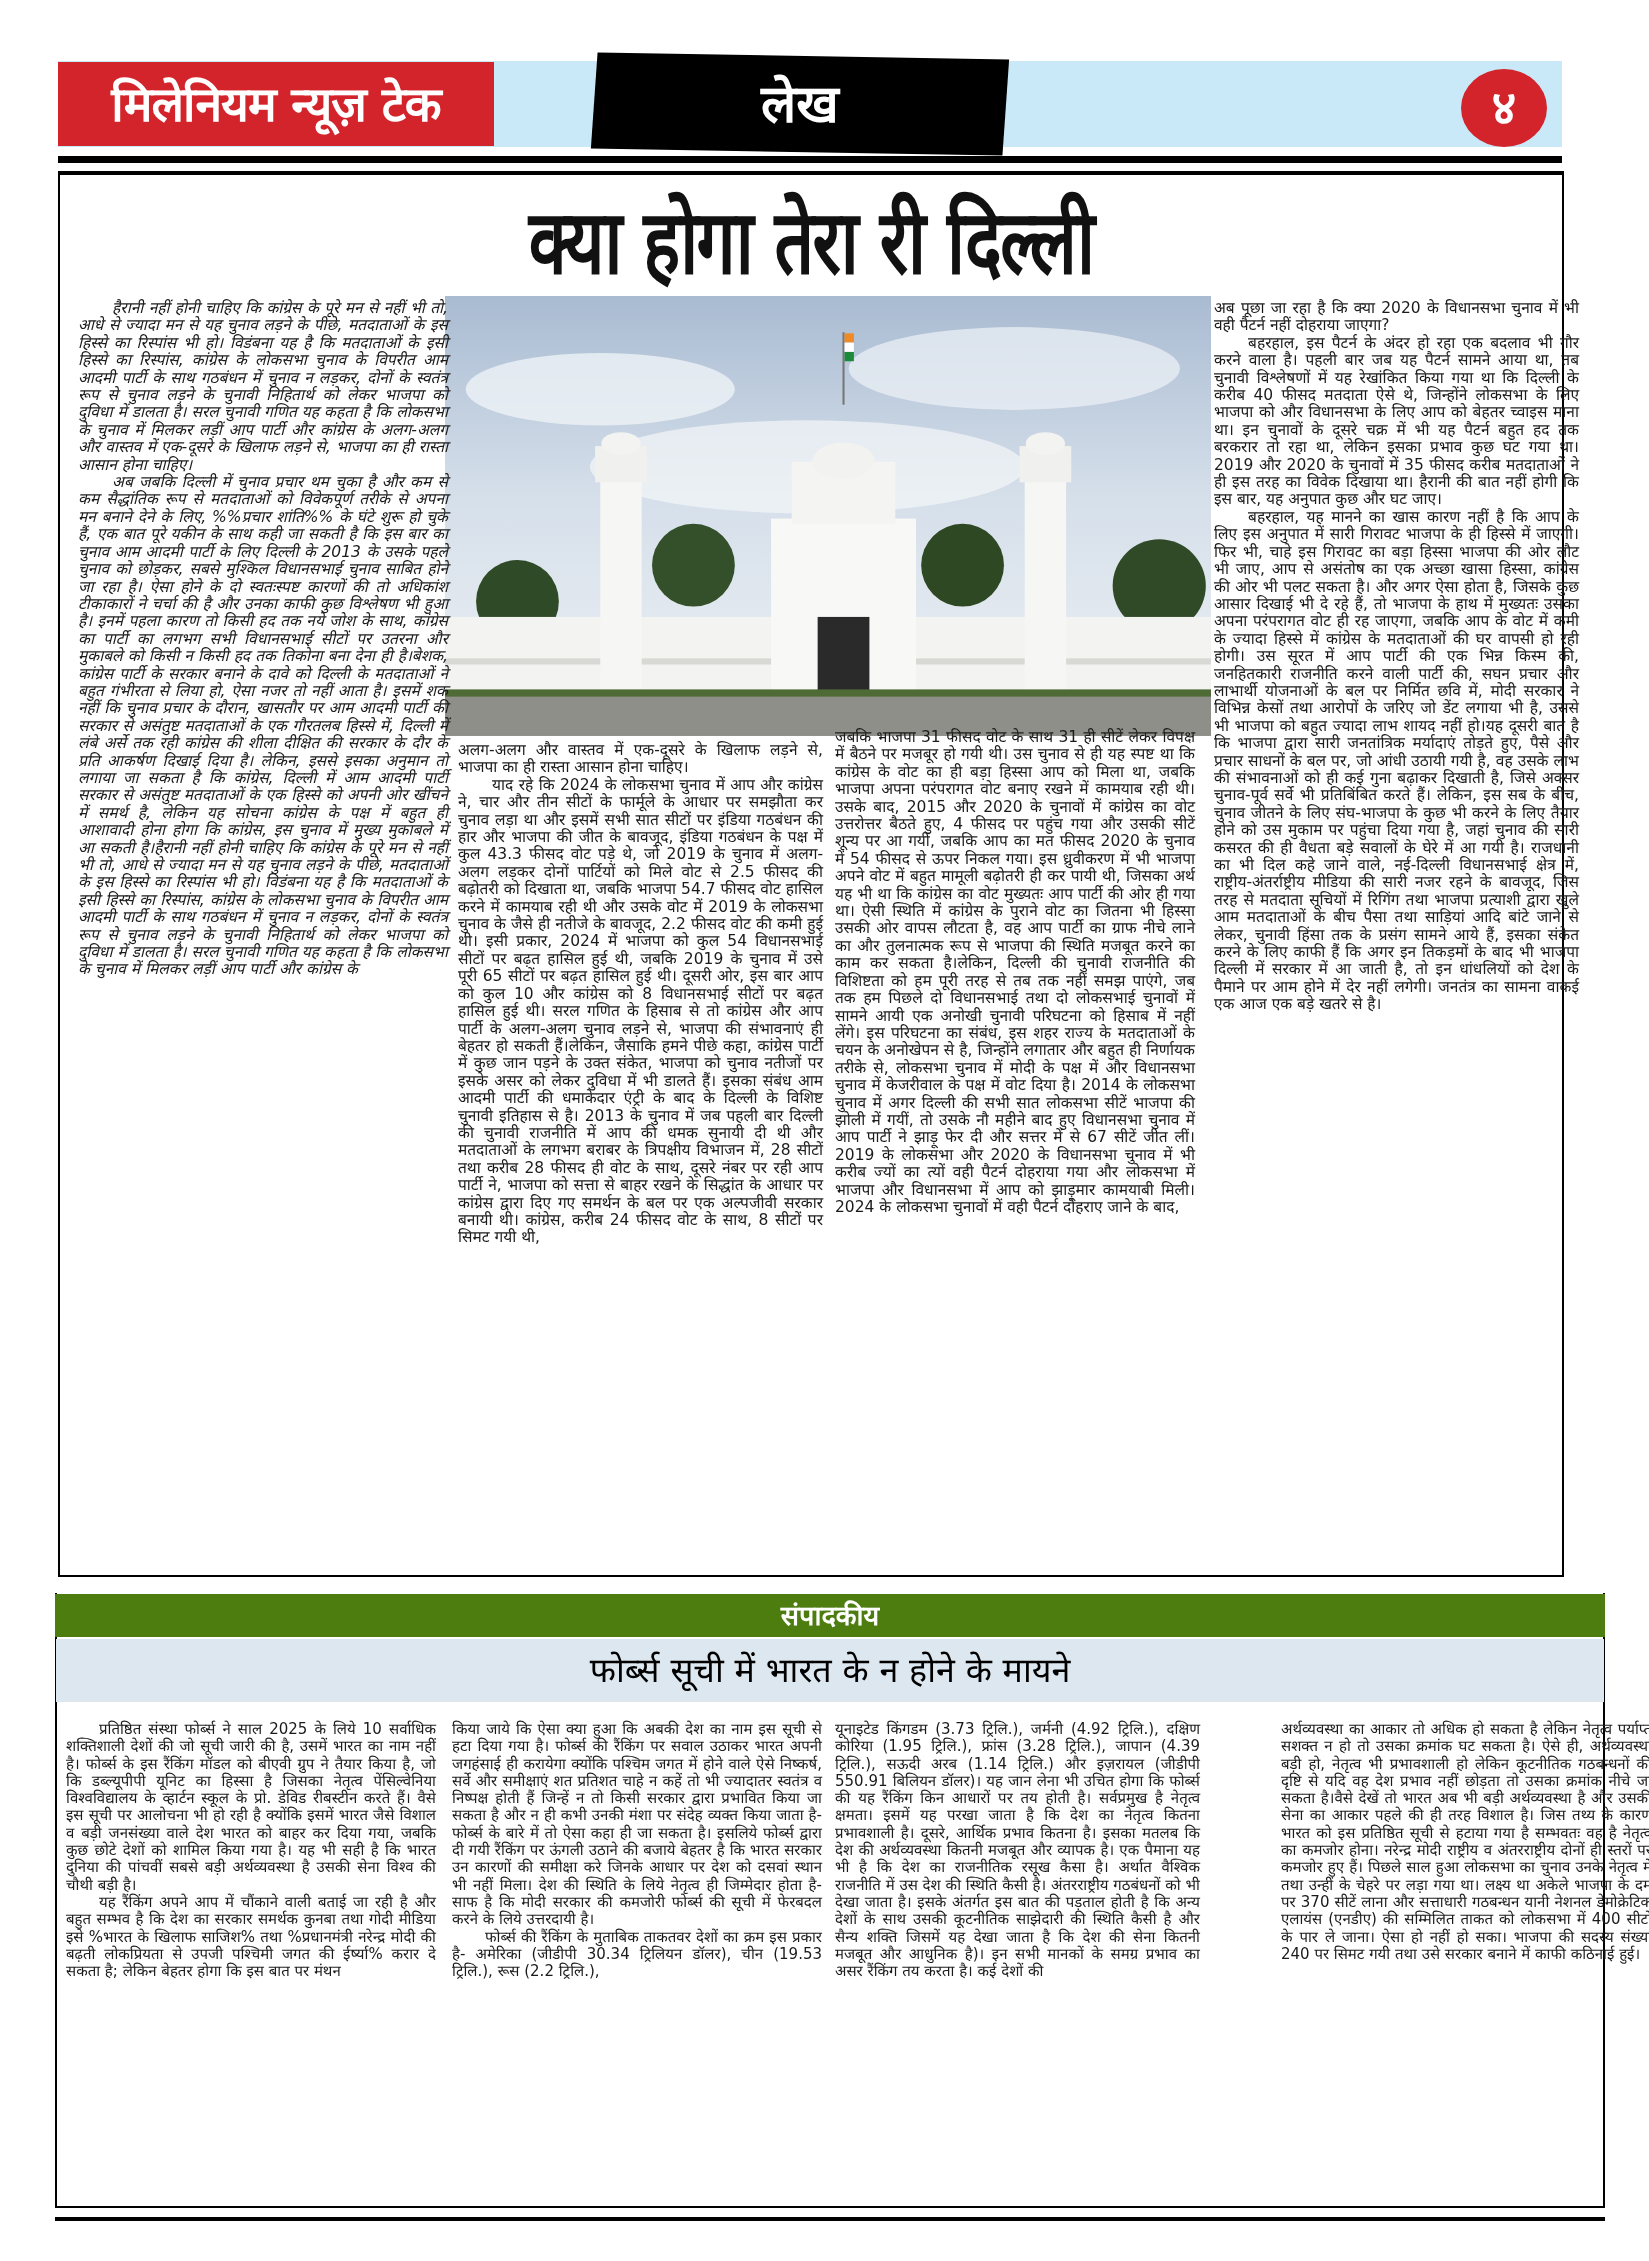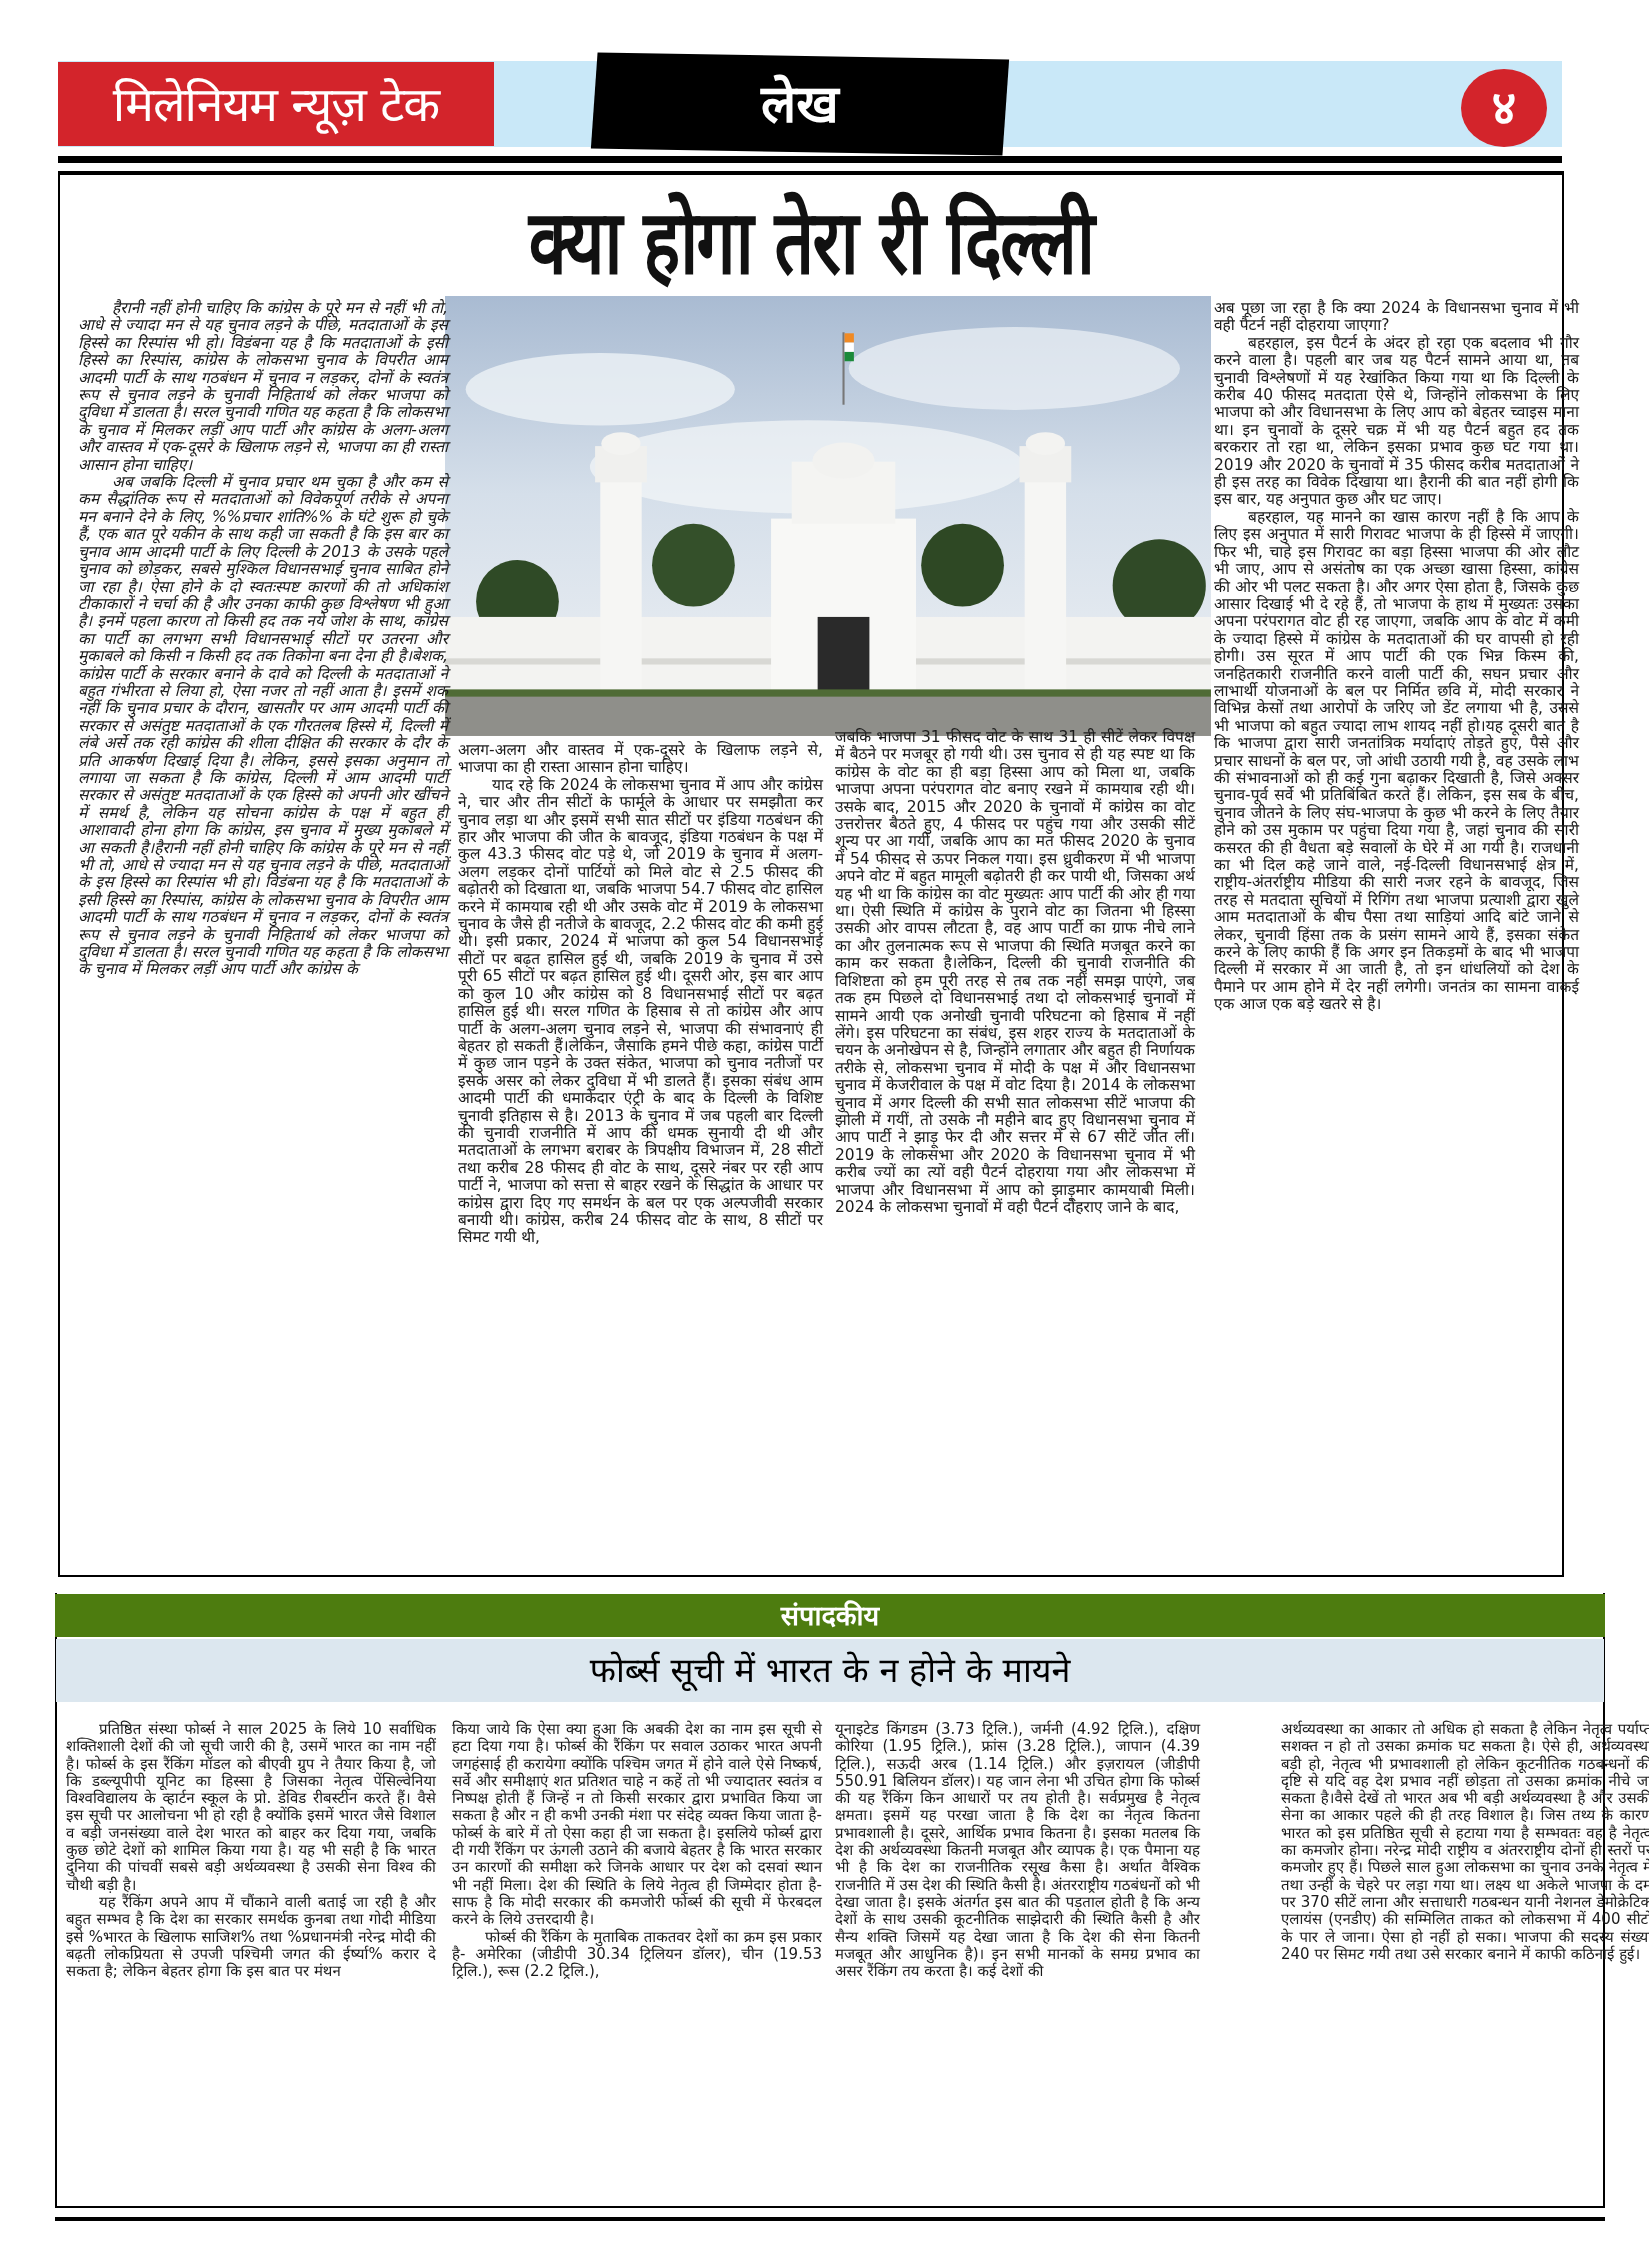--- a/index.html
+++ b/index.html
@@ -2,21 +2,21 @@
 <html style="font-size:8.3px"><head>
 <meta charset="utf-8">
 <style>
   * { box-sizing: border-box; margin: 0; padding: 0; }
   html, body { width: 1650px; height: 2261px; background: #ffffff; }
   body { position: relative; font-family: "DejaVu Sans", sans-serif; color: #111; overflow: hidden; }
 
   
   .masthead { position: absolute; left: 58px; top: 61px; width: 1504px; height: 86px; background: #c9e8f8; }
   .brand { position: absolute; left: 0; top: 1px; width: 436px; height: 84px; background: #d3242b; color: #fff;
-           font-family: "DejaVu Sans", sans-serif; font-weight: normal; font-size: 48px; line-height: 84px; text-align: center; letter-spacing: -1px; }
+           font-family: "DejaVu Sans", sans-serif; font-weight: bold; font-size: 48px; line-height: 84px; text-align: center; letter-spacing: -1px; }
   .section-tag { position: absolute; left: 536px; top: -5.2px; width: 412px; height: 96px; background: #000; color: #fff;
                  transform: skewX(-3deg) rotate(1deg); font-weight: bold; font-size: 52px; line-height: 96px; text-align: center; }
   .section-tag span { display: inline-block; transform: skewX(3deg) rotate(-1deg); }
   .dateline { position: absolute; left: 1035px; top: 32px; width: 321px; height: 54px; background: #fff; color: #111;
               font-weight: bold; font-size: 27px; line-height: 54px; text-align: center; }
   .page-no { position: absolute; left: 1403px; top: 8.3px; width: 86px; height: 78px; border-radius: 50%; background: #d3242b; color: #fff;
              font-weight: bold; font-size: 47px; line-height: 78px; text-align: center; }
   .rule-top { position: absolute; left: 58px; top: 156px; width: 1504px; height: 7.2px; background: #000; }
 
   
@@ -108,21 +108,21 @@
 <div class="col" style="left:458px; top:742px; width:365px;">
   <p>अलग-अलग और वास्तव में एक-दूसरे के खिलाफ लड़ने से, भाजपा का ही रास्ता आसान होना चाहिए।</p>
   <p class="ind">याद रहे कि 2024 के लोकसभा चुनाव में आप और कांग्रेस ने, चार और तीन सीटों के फार्मूले के आधार पर समझौता कर चुनाव लड़ा था और इसमें सभी सात सीटों पर इंडिया गठबंधन की हार और भाजपा की जीत के बावजूद, इंडिया गठबंधन के पक्ष में कुल 43.3 फीसद वोट पड़े थे, जो 2019 के चुनाव में अलग-अलग लड़कर दोनों पार्टियों को मिले वोट से 2.5 फीसद की बढ़ोतरी को दिखाता था, जबकि भाजपा 54.7 फीसद वोट हासिल करने में कामयाब रही थी और उसके वोट में 2019 के लोकसभा चुनाव के जैसे ही नतीजे के बावजूद, 2.2 फीसद वोट की कमी हुई थी। इसी प्रकार, 2024 में भाजपा को कुल 54 विधानसभाई सीटों पर बढ़त हासिल हुई थी, जबकि 2019 के चुनाव में उसे पूरी 65 सीटों पर बढ़त हासिल हुई थी। दूसरी ओर, इस बार आप को कुल 10 और कांग्रेस को 8 विधानसभाई सीटों पर बढ़त हासिल हुई थी। सरल गणित के हिसाब से तो कांग्रेस और आप पार्टी के अलग-अलग चुनाव लड़ने से, भाजपा की संभावनाएं ही बेहतर हो सकती हैं।लेकिन, जैसाकि हमने पीछे कहा, कांग्रेस पार्टी में कुछ जान पड़ने के उक्त संकेत, भाजपा को चुनाव नतीजों पर इसके असर को लेकर दुविधा में भी डालते हैं। इसका संबंध आम आदमी पार्टी की धमाकेदार एंट्री के बाद के दिल्ली के विशिष्ट चुनावी इतिहास से है। 2013 के चुनाव में जब पहली बार दिल्ली की चुनावी राजनीति में आप की धमक सुनायी दी थी और मतदाताओं के लगभग बराबर के त्रिपक्षीय विभाजन में, 28 सीटों तथा करीब 28 फीसद ही वोट के साथ, दूसरे नंबर पर रही आप पार्टी ने, भाजपा को सत्ता से बाहर रखने के सिद्धांत के आधार पर कांग्रेस द्वारा दिए गए समर्थन के बल पर एक अल्पजीवी सरकार बनायी थी। कांग्रेस, करीब 24 फीसद वोट के साथ, 8 सीटों पर सिमट गयी थी,</p>
 </div>
 
 <div class="col" style="left:835px; top:729px; width:360px;">
   <p>जबकि भाजपा 31 फीसद वोट के साथ 31 ही सीटें लेकर विपक्ष में बैठने पर मजबूर हो गयी थी। उस चुनाव से ही यह स्पष्ट था कि कांग्रेस के वोट का ही बड़ा हिस्सा आप को मिला था, जबकि भाजपा अपना परंपरागत वोट बनाए रखने में कामयाब रही थी। उसके बाद, 2015 और 2020 के चुनावों में कांग्रेस का वोट उत्तरोत्तर बैठते हुए, 4 फीसद पर पहुंच गया और उसकी सीटें शून्य पर आ गयीं, जबकि आप का मत फीसद 2020 के चुनाव में 54 फीसद से ऊपर निकल गया। इस ध्रुवीकरण में भी भाजपा अपने वोट में बहुत मामूली बढ़ोतरी ही कर पायी थी, जिसका अर्थ यह भी था कि कांग्रेस का वोट मुख्यतः आप पार्टी की ओर ही गया था। ऐसी स्थिति में कांग्रेस के पुराने वोट का जितना भी हिस्सा उसकी ओर वापस लौटता है, वह आप पार्टी का ग्राफ नीचे लाने का और तुलनात्मक रूप से भाजपा की स्थिति मजबूत करने का काम कर सकता है।लेकिन, दिल्ली की चुनावी राजनीति की विशिष्टता को हम पूरी तरह से तब तक नहीं समझ पाएंगे, जब तक हम पिछले दो विधानसभाई तथा दो लोकसभाई चुनावों में सामने आयी एक अनोखी चुनावी परिघटना को हिसाब में नहीं लेंगे। इस परिघटना का संबंध, इस शहर राज्य के मतदाताओं के चयन के अनोखेपन से है, जिन्होंने लगातार और बहुत ही निर्णायक तरीके से, लोकसभा चुनाव में मोदी के पक्ष में और विधानसभा चुनाव में केजरीवाल के पक्ष में वोट दिया है। 2014 के लोकसभा चुनाव में अगर दिल्ली की सभी सात लोकसभा सीटें भाजपा की झोली में गयीं, तो उसके नौ महीने बाद हुए विधानसभा चुनाव में आप पार्टी ने झाड़ू फेर दी और सत्तर में से 67 सीटें जीत लीं। 2019 के लोकसभा और 2020 के विधानसभा चुनाव में भी करीब ज्यों का त्यों वही पैटर्न दोहराया गया और लोकसभा में भाजपा और विधानसभा में आप को झाड़ूमार कामयाबी मिली। 2024 के लोकसभा चुनावों में वही पैटर्न दोहराए जाने के बाद,</p>
 </div>
 
 <div class="col" style="left:1214px; top:300px; width:365px;">
-  <p>अब पूछा जा रहा है कि क्या 2024 के विधानसभा चुनाव में भी वही पैटर्न नहीं दोहराया जाएगा?</p>
+  <p>अब पूछा जा रहा है कि क्या 2020 के विधानसभा चुनाव में भी वही पैटर्न नहीं दोहराया जाएगा?</p>
   <p class="ind">बहरहाल, इस पैटर्न के अंदर हो रहा एक बदलाव भी गौर करने वाला है। पहली बार जब यह पैटर्न सामने आया था, तब चुनावी विश्लेषणों में यह रेखांकित किया गया था कि दिल्ली के करीब 40 फीसद मतदाता ऐसे थे, जिन्होंने लोकसभा के लिए भाजपा को और विधानसभा के लिए आप को बेहतर च्वाइस माना था। इन चुनावों के दूसरे चक्र में भी यह पैटर्न बहुत हद तक बरकरार तो रहा था, लेकिन इसका प्रभाव कुछ घट गया था। 2019 और 2020 के चुनावों में 35 फीसद करीब मतदाताओं ने ही इस तरह का विवेक दिखाया था। हैरानी की बात नहीं होगी कि इस बार, यह अनुपात कुछ और घट जाए।</p>
   <p class="ind">बहरहाल, यह मानने का खास कारण नहीं है कि आप के लिए इस अनुपात में सारी गिरावट भाजपा के ही हिस्से में जाएगी। फिर भी, चाहे इस गिरावट का बड़ा हिस्सा भाजपा की ओर लौट भी जाए, आप से असंतोष का एक अच्छा खासा हिस्सा, कांग्रेस की ओर भी पलट सकता है। और अगर ऐसा होता है, जिसके कुछ आसार दिखाई भी दे रहे हैं, तो भाजपा के हाथ में मुख्यतः उसका अपना परंपरागत वोट ही रह जाएगा, जबकि आप के वोट में कमी के ज्यादा हिस्से में कांग्रेस के मतदाताओं की घर वापसी हो रही होगी। उस सूरत में आप पार्टी की एक भिन्न किस्म की, जनहितकारी राजनीति करने वाली पार्टी की, सघन प्रचार और लाभार्थी योजनाओं के बल पर निर्मित छवि में, मोदी सरकार ने विभिन्न केसों तथा आरोपों के जरिए जो डेंट लगाया भी है, उससे भी भाजपा को बहुत ज्यादा लाभ शायद नहीं हो।यह दूसरी बात है कि भाजपा द्वारा सारी जनतांत्रिक मर्यादाएं तोड़ते हुए, पैसे और प्रचार साधनों के बल पर, जो आंधी उठायी गयी है, वह उसके लाभ की संभावनाओं को ही कई गुना बढ़ाकर दिखाती है, जिसे अक्सर चुनाव-पूर्व सर्वे भी प्रतिबिंबित करते हैं। लेकिन, इस सब के बीच, चुनाव जीतने के लिए संघ-भाजपा के कुछ भी करने के लिए तैयार होने को उस मुकाम पर पहुंचा दिया गया है, जहां चुनाव की सारी कसरत की ही वैधता बड़े सवालों के घेरे में आ गयी है। राजधानी का भी दिल कहे जाने वाले, नई-दिल्ली विधानसभाई क्षेत्र में, राष्ट्रीय-अंतर्राष्ट्रीय मीडिया की सारी नजर रहने के बावजूद, जिस तरह से मतदाता सूचियों में रिगिंग तथा भाजपा प्रत्याशी द्वारा खुले आम मतदाताओं के बीच पैसा तथा साड़ियां आदि बांटे जाने से लेकर, चुनावी हिंसा तक के प्रसंग सामने आये हैं, इसका संकेत करने के लिए काफी हैं कि अगर इन तिकड़मों के बाद भी भाजपा दिल्ली में सरकार में आ जाती है, तो इन धांधलियों को देश के पैमाने पर आम होने में देर नहीं लगेगी। जनतंत्र का सामना वाकई एक आज एक बड़े खतरे से है।</p>
 </div>
 
 <section class="ed-frame"></section>
 <div class="ed-band">संपादकीय</div>
 <h2 class="ed-head">फोर्ब्स सूची में भारत के न होने के मायने</h2>
 
 <div class="ed-col" style="left:66px; width:370px;">
   <p class="ind">प्रतिष्ठित संस्था फोर्ब्स ने साल 2025 के लिये 10 सर्वाधिक शक्तिशाली देशों की जो सूची जारी की है, उसमें भारत का नाम नहीं है। फोर्ब्स के इस रैंकिंग मॉडल को बीएवी ग्रुप ने तैयार किया है, जो कि डब्ल्यूपीपी यूनिट का हिस्सा है जिसका नेतृत्व पेंसिल्वेनिया विश्वविद्यालय के व्हार्टन स्कूल के प्रो. डेविड रीबस्टीन करते हैं। वैसे इस सूची पर आलोचना भी हो रही है क्योंकि इसमें भारत जैसे विशाल व बड़ी जनसंख्या वाले देश भारत को बाहर कर दिया गया, जबकि कुछ छोटे देशों को शामिल किया गया है। यह भी सही है कि भारत दुनिया की पांचवीं सबसे बड़ी अर्थव्यवस्था है उसकी सेना विश्व की चौथी बड़ी है।</p>

